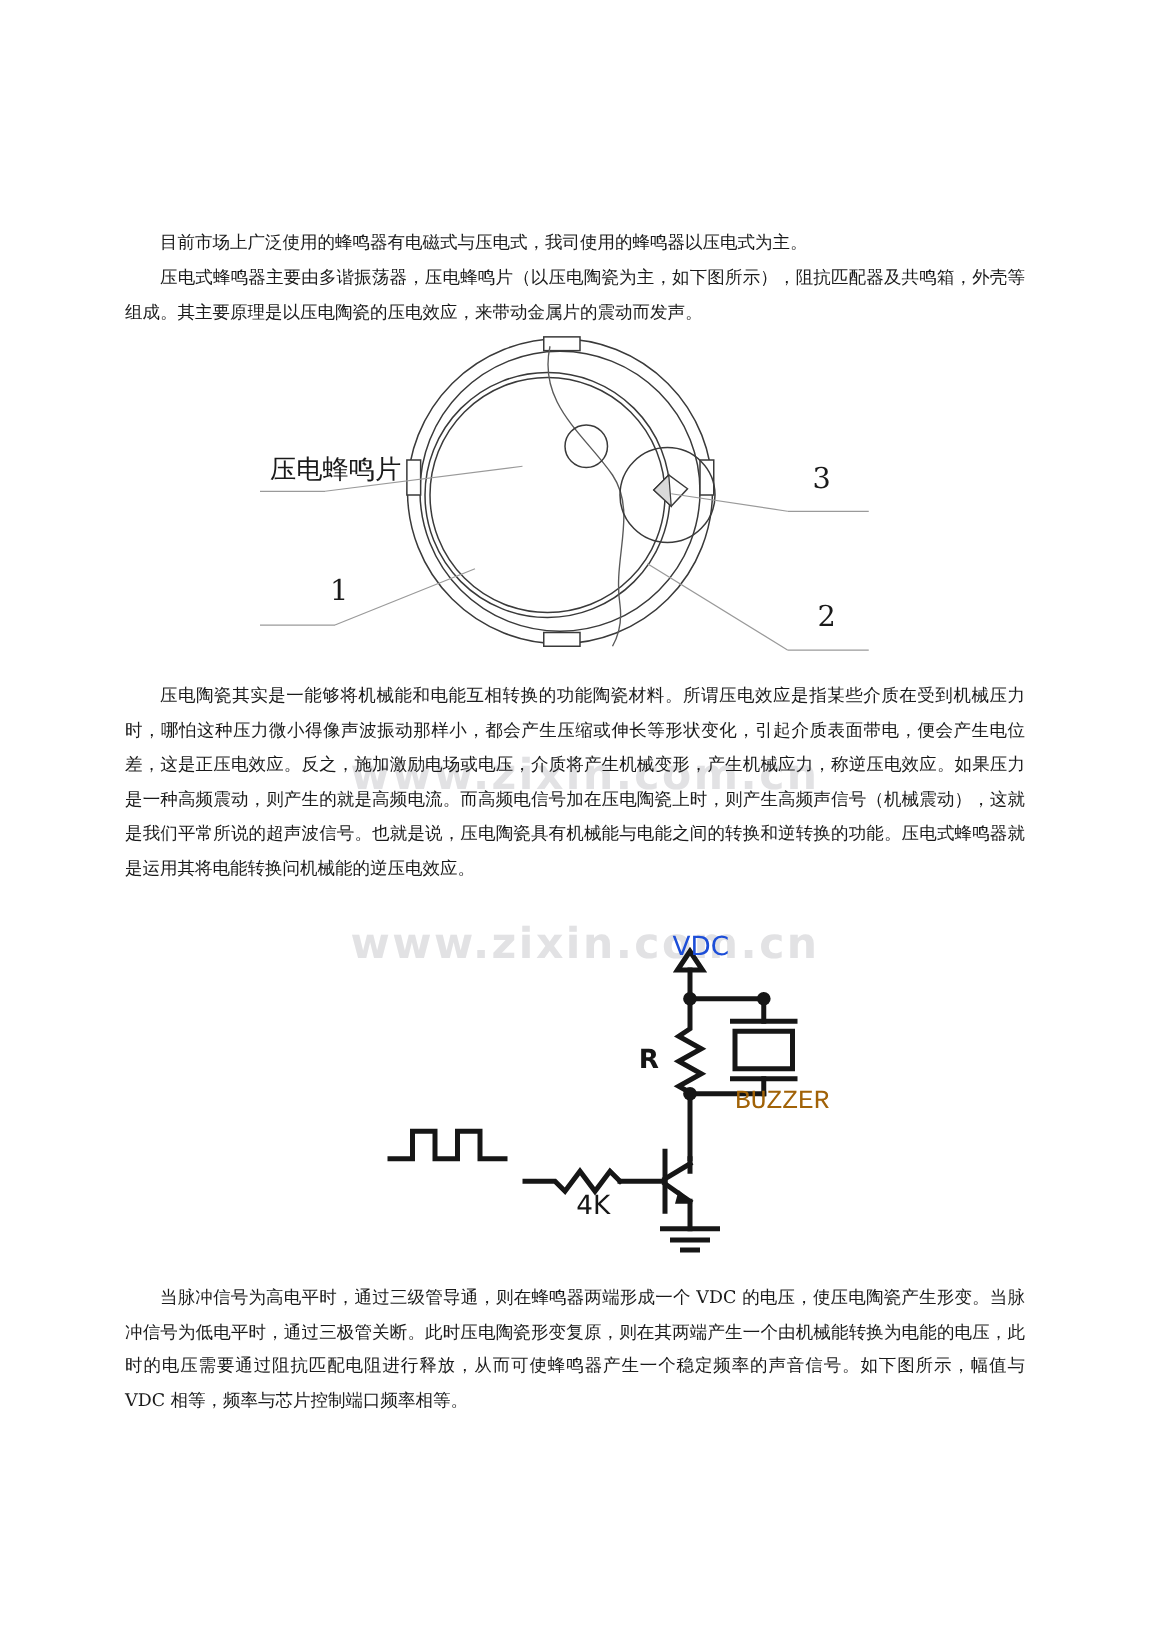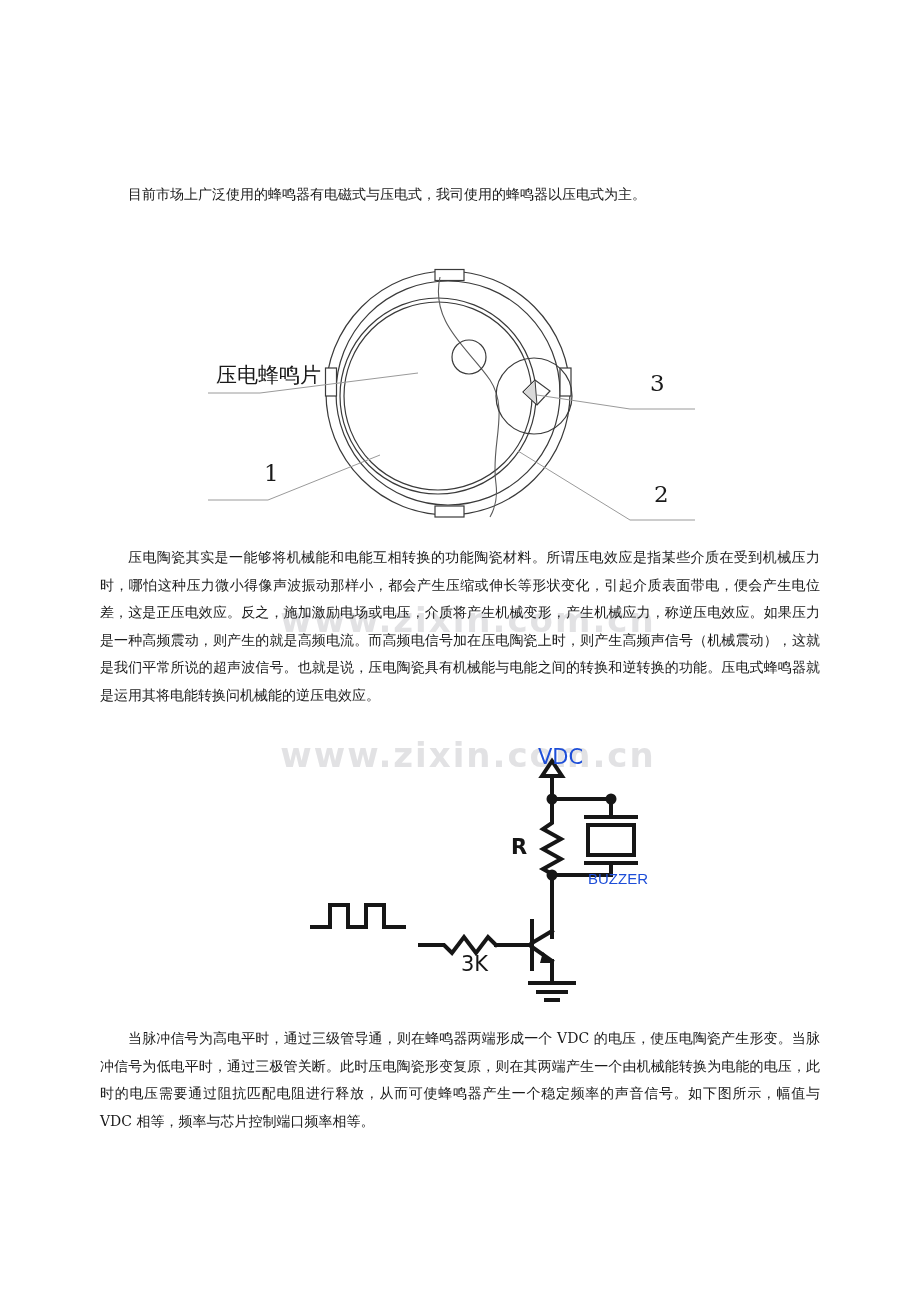--- a/index.html
+++ b/index.html
@@ -106,20 +106,23 @@
 <div class="page">
 
   <div class="watermark">www.zixin.com.cn</div>
   <div class="watermark wm2">www.zixin.com.cn</div>
 
 
   <div class="body-block" id="para-1">
     <p>目前市场上广泛使用的蜂鸣器有电磁式与压电式，我司使用的蜂鸣器以压电式为主。</p>
   </div>
 
+  <div class="body-block" id="para-2">
+    <p>压电式蜂鸣器主要由多谐振荡器，压电蜂鸣片（以压电陶瓷为主，如下图所示），阻抗匹配器及共鸣箱，外壳等组成。其主要原理是以压电陶瓷的压电效应，来带动金属片的震动而发声。</p>
+  </div>
 
   <div class="figure-buzzer">
     <svg width="520" height="258" viewBox="0 0 520 258" xmlns="http://www.w3.org/2000/svg">
       <g fill="none" stroke="#3a3a3a" stroke-width="1.2">
 
         <circle cx="258" cy="125" r="122"></circle>
 
         <circle cx="258" cy="125" r="112"></circle>
 
         <circle cx="248" cy="128" r="98"></circle>
@@ -223,21 +226,21 @@
 
       <path d="M 243 207 L 254 218 L 240 218 Z" fill="#161616" stroke="none"></path>
 
       <g stroke="#161616" stroke-width="4" fill="none" stroke-linecap="square">
         <path d="M 12 182 L 30 182 L 30 160 L 48 160 L 48 182 L 66 182 L 66 160 L 84 160 L 84 182 L 104 182"></path>
       </g>
     </svg>
 
     <div style="position:absolute; left:238px; top:0px; font-size:21px; font-family:'DejaVu Sans','Liberation Sans',sans-serif; color:#1d4ed8;">VDC</div>
     <div style="position:absolute; left:211px; top:90px; font-size:21px; font-weight:600; font-family:'DejaVu Sans','Liberation Sans',sans-serif; color:#161616;">R</div>
-    <div style="position:absolute; left:288px; top:125px; font-size:15px; font-family:Liberation Sans, sans-serif; color:#1d4ed8;">BUZZER</div>
-    <div style="position:absolute; left:161px; top:207px; font-size:21px; font-family:'DejaVu Sans','Liberation Sans',sans-serif; color:#161616;">3K</div>
+    <div style="position:absolute; left:288px; top:125px; font-size:21px; font-family:Liberation Mono, monospace; color:#a16207;">BUZZER</div>
+    <div style="position:absolute; left:161px; top:207px; font-size:21px; font-family:'DejaVu Sans','Liberation Sans',sans-serif; color:#161616;">4K</div>
   </div>
 
   <div class="body-block" id="para-5">
     <p>当脉冲信号为高电平时，通过三级管导通，则在蜂鸣器两端形成一个 VDC 的电压，使压电陶瓷产生形变。当脉冲信号为低电平时，通过三极管关断。此时压电陶瓷形变复原，则在其两端产生一个由机械能转换为电能的电压，此时的电压需要通过阻抗匹配电阻进行释放，从而可使蜂鸣器产生一个稳定频率的声音信号。如下图所示，幅值与 VDC 相等，频率与芯片控制端口频率相等。</p>
   </div>
 
 </div>
 
 </body></html>

